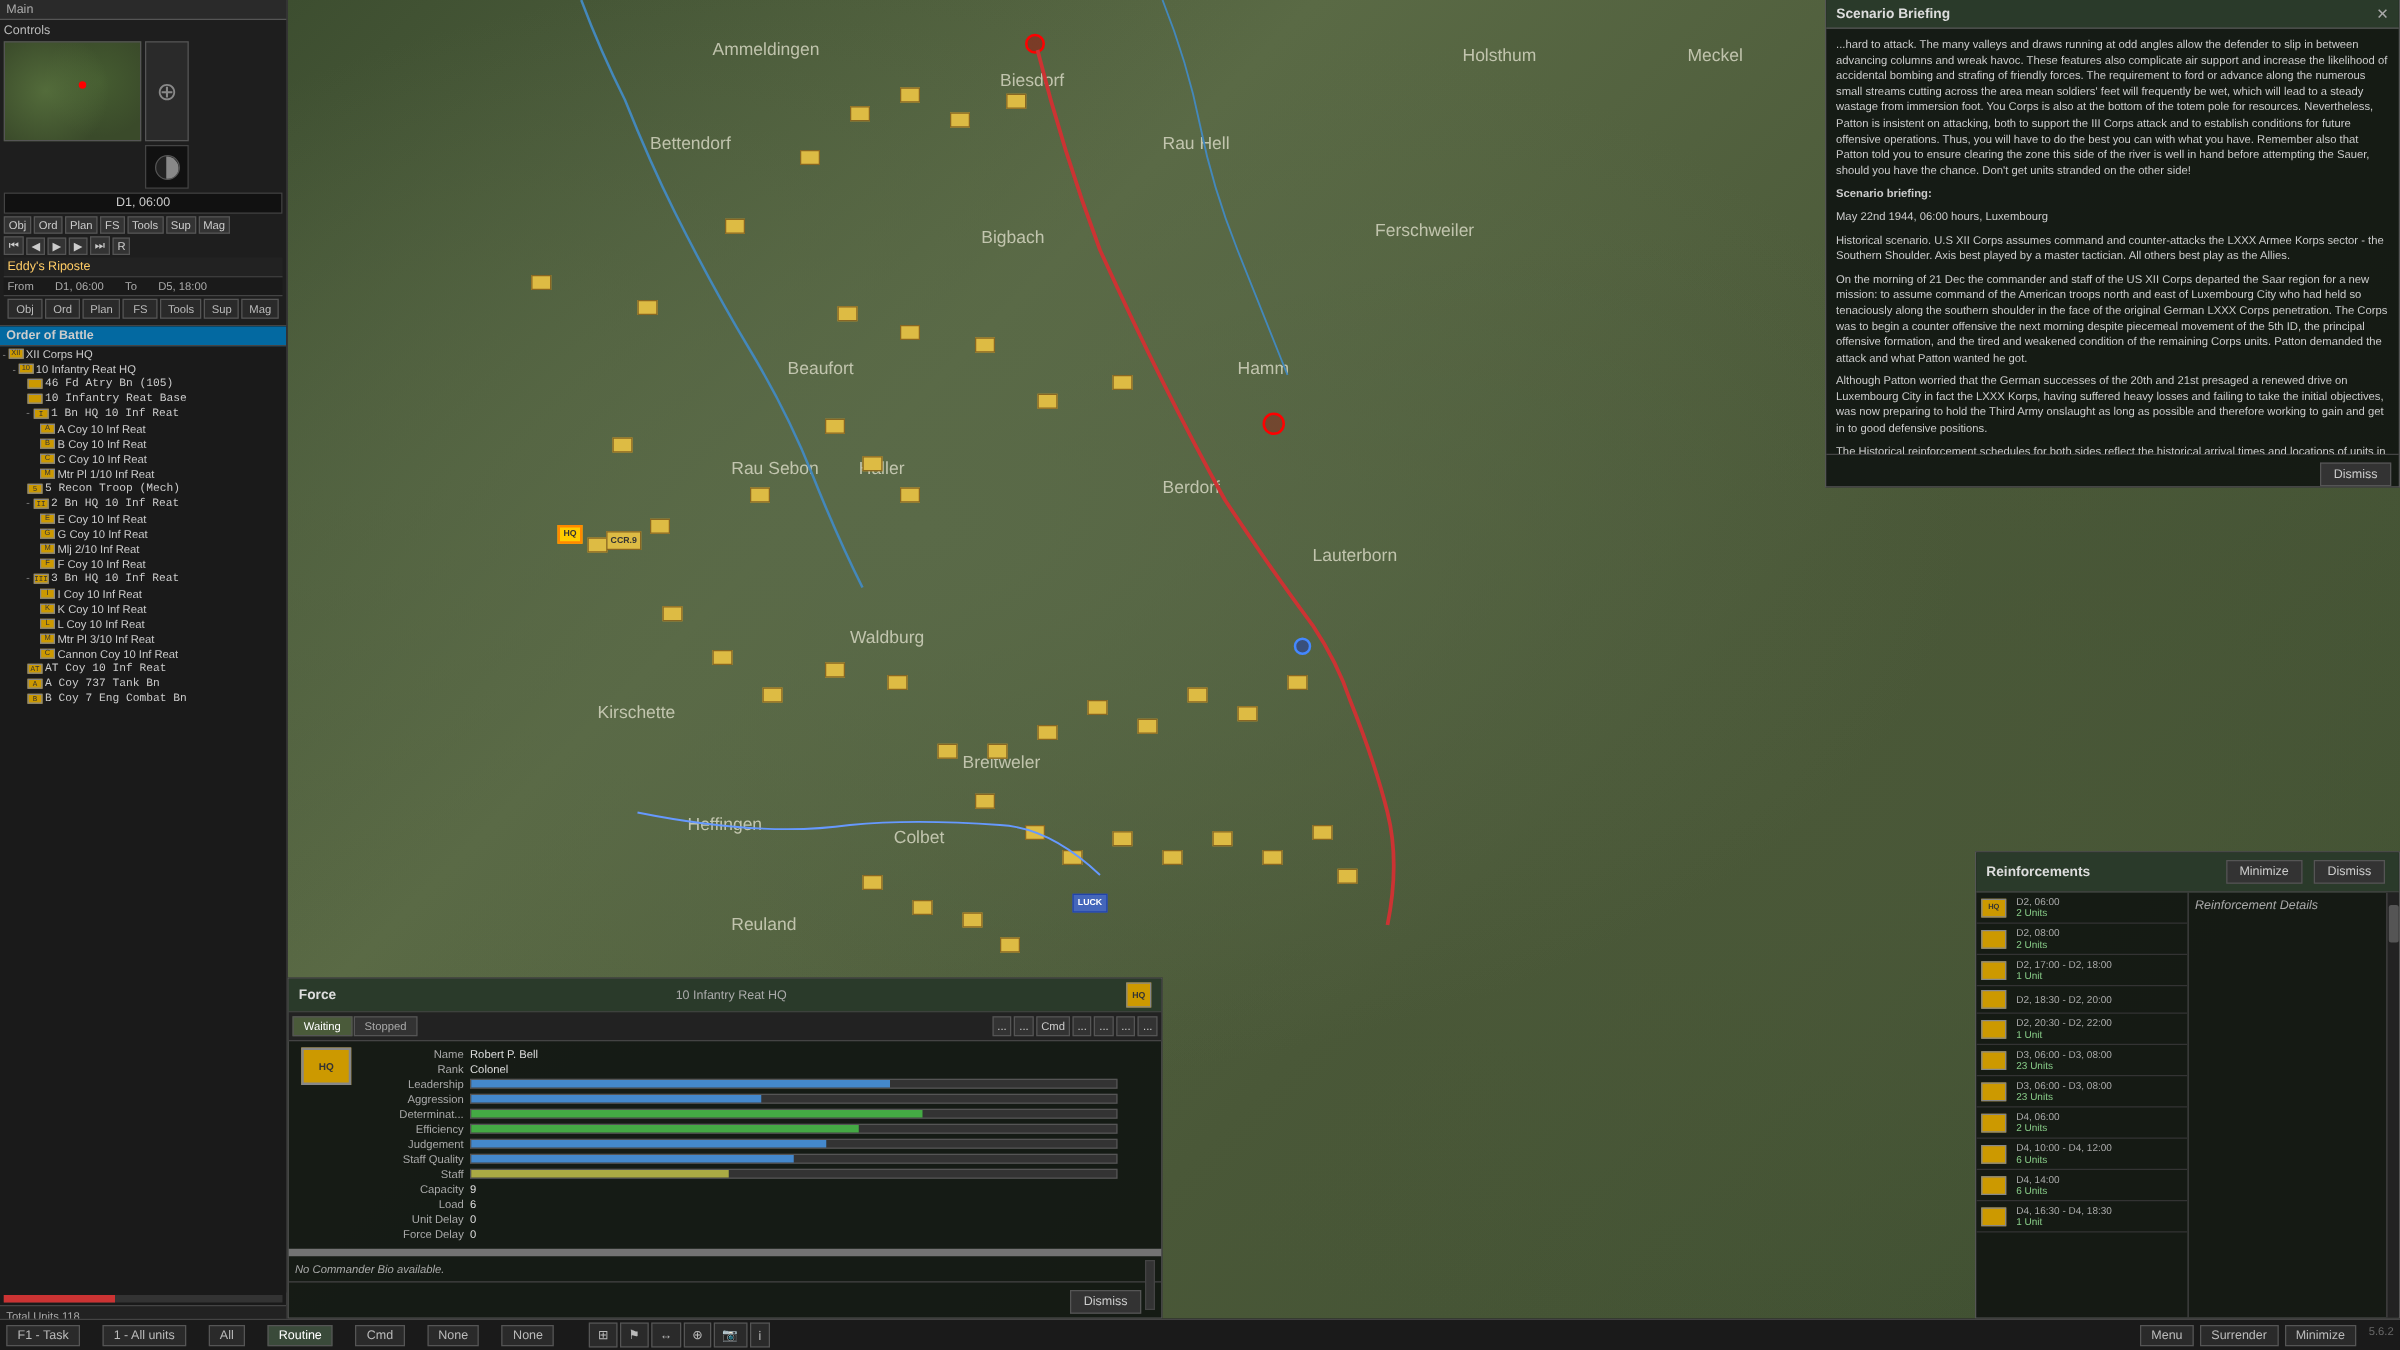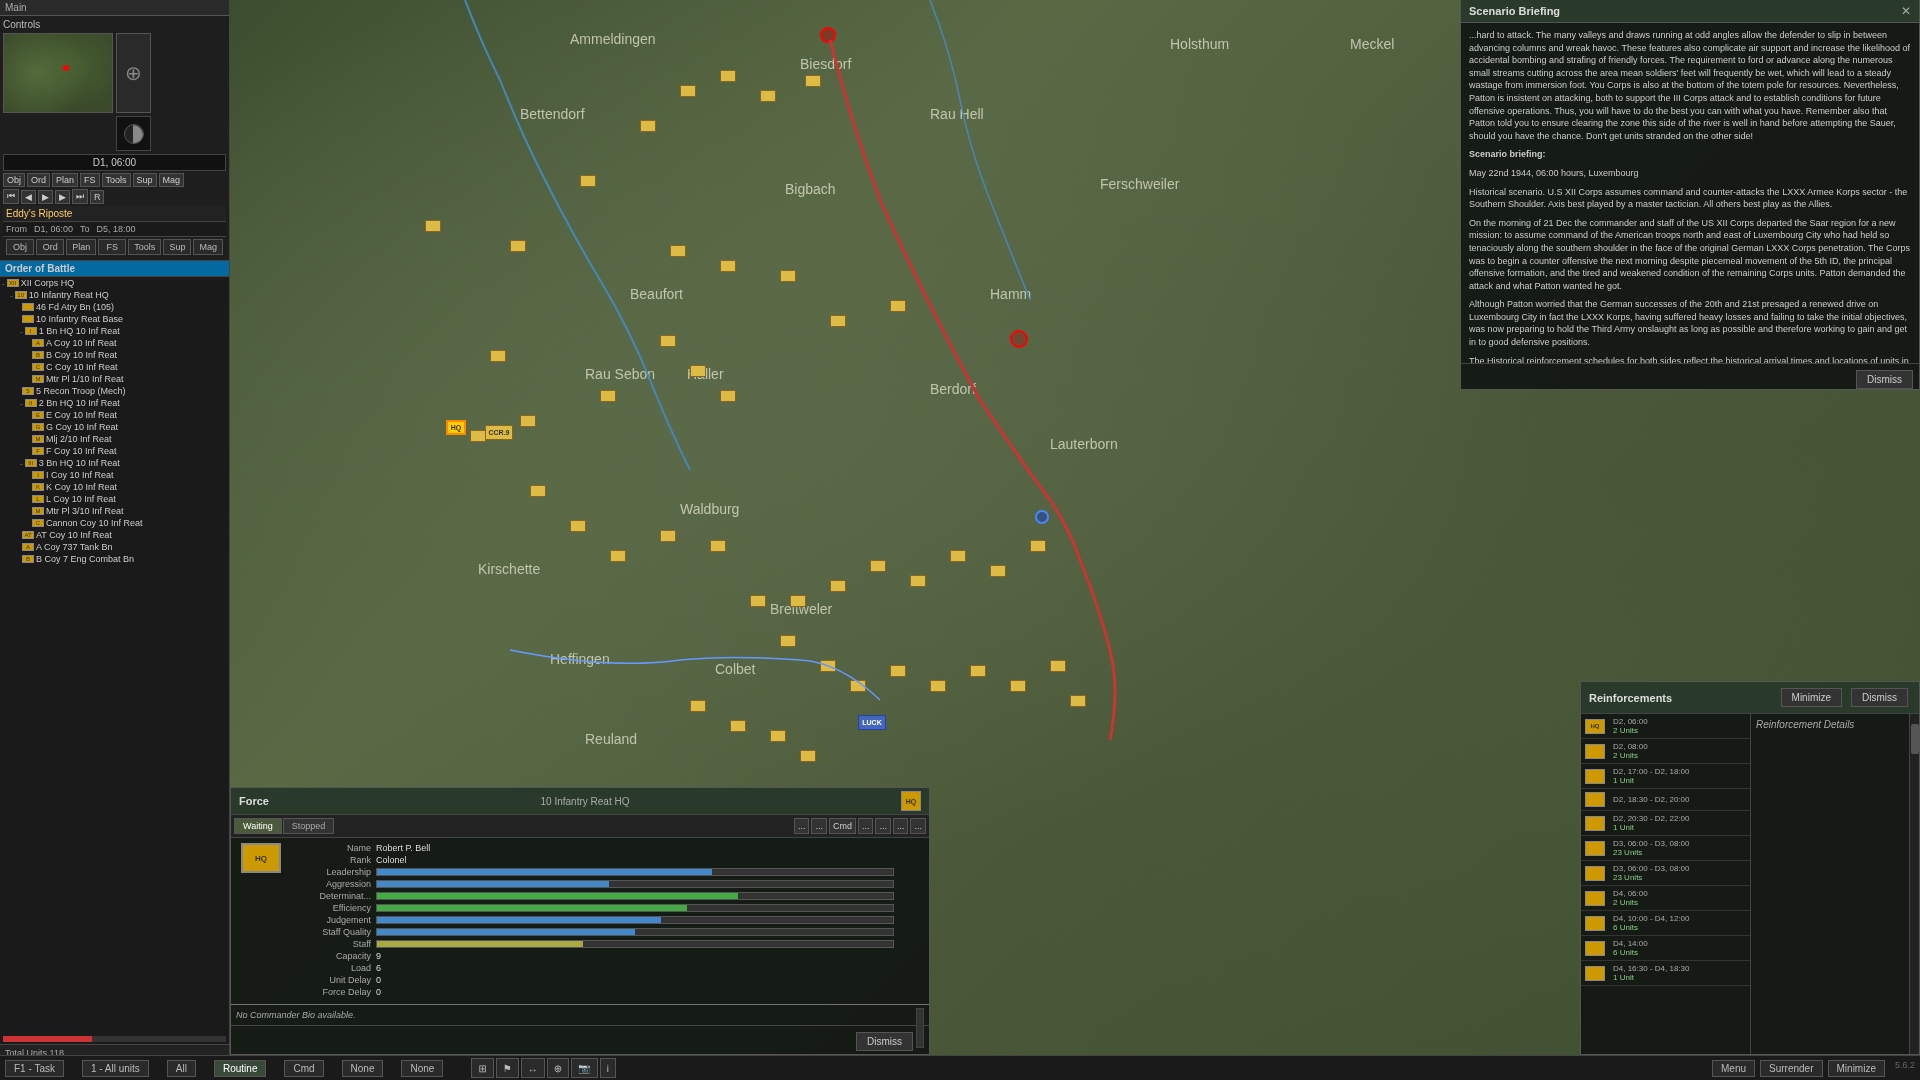--- a/index.html
+++ b/index.html
@@ -151,21 +151,21 @@
     #scenario-label {
       font-size: 10px;
       color: #ffcc66;
       padding: 2px 3px;
       background: #222;
       border-bottom: 1px solid #444;
     }
 
     #date-range {
       display: flex;
-      gap: 7px;
+      gap: 17px;
       padding: 2px 3px;
       font-size: 9px;
       color: #aaa;
       background: #1a1a1a;
       border-bottom: 1px solid #444;
     }
 
     #order-of-battle {
       flex: 1;
       overflow-y: auto;
@@ -187,21 +187,21 @@
       padding: 1px 2px;
       font-size: 9px;
       color: #ccc;
       display: flex;
       align-items: center;
       gap: 2px;
       cursor: pointer;
     }
 
     .oob-item.indent1 { padding-left: 10px; }
-    .oob-item.indent2 { padding-left: 20px; }
+    .oob-item.indent2 { padding-left: 20px; font-family: Liberation Mono, monospace; }
     .oob-item.indent3 { padding-left: 30px; }
 
     .oob-expand {
       color: #888;
       font-size: 8px;
     }
 
     .oob-icon {
       width: 12px;
       height: 8px;
@@ -406,21 +406,21 @@
 
     .stat-number {
       width: 25px;
       font-size: 9px;
       color: #ccc;
       text-align: right;
     }
 
     #commander-bio {
       padding: 5px;
-      border-top: 1px solid #737373;
+      border-top: 6px solid #737373;
       font-size: 9px;
       color: #aaa;
       font-style: italic;
     }
 
     #force-dismiss {
       background: #333;
       border: 1px solid #555;
       color: #ccc;
       padding: 3px 10px;

